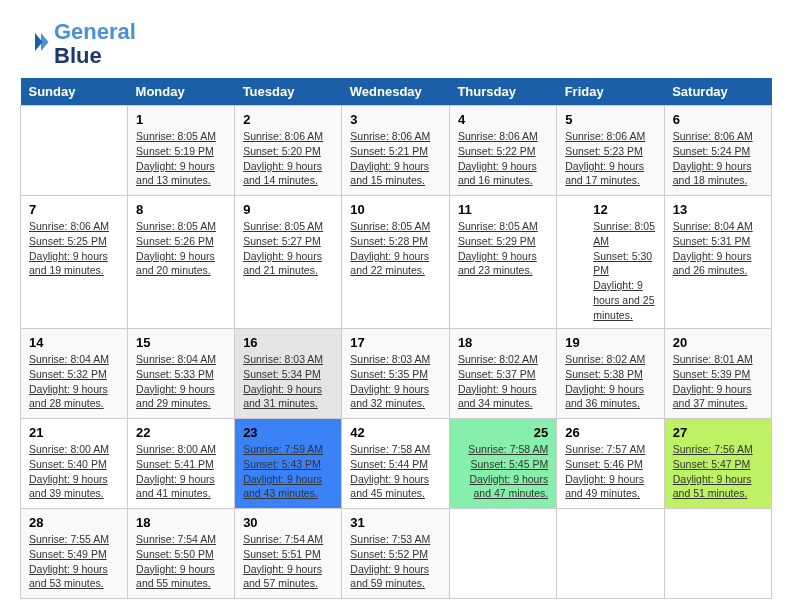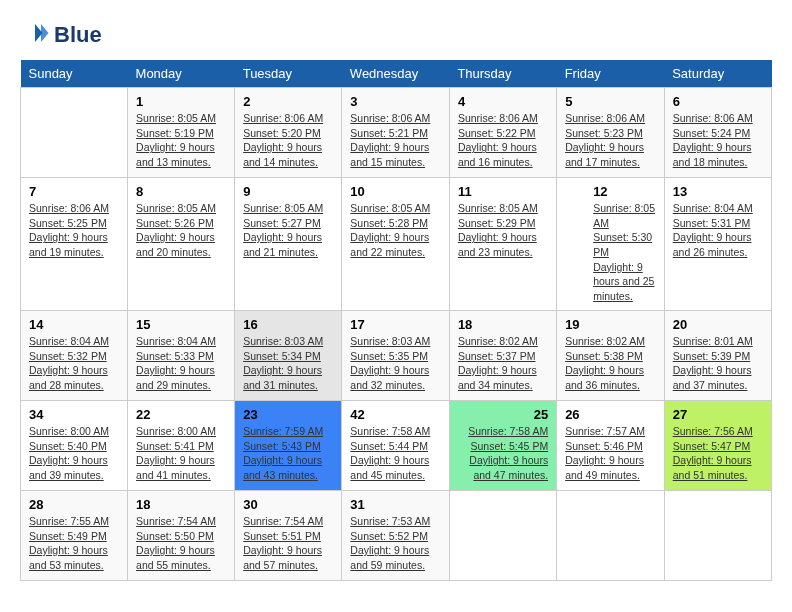--- a/index.html
+++ b/index.html
@@ -52,21 +52,21 @@
       width: 100%;
       border-collapse: collapse;
       font-size: 11px;
     }
     .calendar th {
       background: #1a5fa8;
       color: #fff;
       padding: 6px 8px;
       text-align: left;
       font-size: 13px;
-      font-weight: normal;
+      font-weight: bold;
     }
     .calendar td {
       vertical-align: top;
       padding: 6px 8px;
       border: 1px solid #ccc;
       width: 108px;
       height: 90px;
     }
     .calendar tr:nth-child(odd) td {
       background: #f5f5f5;
@@ -94,20 +94,21 @@
 </head>
 <body>
 
 <div class="header">
   <div class="logo">
     <svg class="logo-icon" viewBox="0 0 40 40">
       <polygon points="28,8 38,20 28,32" fill="#4a90d9"></polygon>
       <polygon points="20,8 30,20 20,32" fill="#1a5fa8"></polygon>
     </svg>
     <div class="logo-text">
+      <div><span>General</span></div>
       <div>Blue</div>
     </div>
   </div>
   <div class="title-block">
     <div class="month-title"></div>
     <div class="location"></div>
   </div>
 </div>
 
 <table class="calendar">
@@ -205,21 +206,21 @@
           <span class="day-num">19</span>
           <div class="day-info">Sunrise: 8:02 AM<br>Sunset: 5:38 PM<br>Daylight: 9 hours and 36 minutes.</div>
         </td>
         <td style="background: rgb(249, 249, 249);">
           <span class="day-num">20</span>
           <div class="day-info">Sunrise: 8:01 AM<br>Sunset: 5:39 PM<br>Daylight: 9 hours and 37 minutes.</div>
         </td>
       </tr>
       <tr>
         <td style="background: rgb(255, 255, 255);">
-          <span class="day-num">34</span>
+          <span class="day-num">21</span>
           <div class="day-info">Sunrise: 8:00 AM<br>Sunset: 5:40 PM<br>Daylight: 9 hours and 39 minutes.</div>
         </td>
         <td style="background: rgb(255, 255, 255);">
           <span class="day-num">22</span>
           <div class="day-info">Sunrise: 8:00 AM<br>Sunset: 5:41 PM<br>Daylight: 9 hours and 41 minutes.</div>
         </td>
         <td style="background: #3b82f6;">
           <span class="day-num">23</span>
           <div class="day-info">Sunrise: 7:59 AM<br>Sunset: 5:43 PM<br>Daylight: 9 hours and 43 minutes.</div>
         </td>

